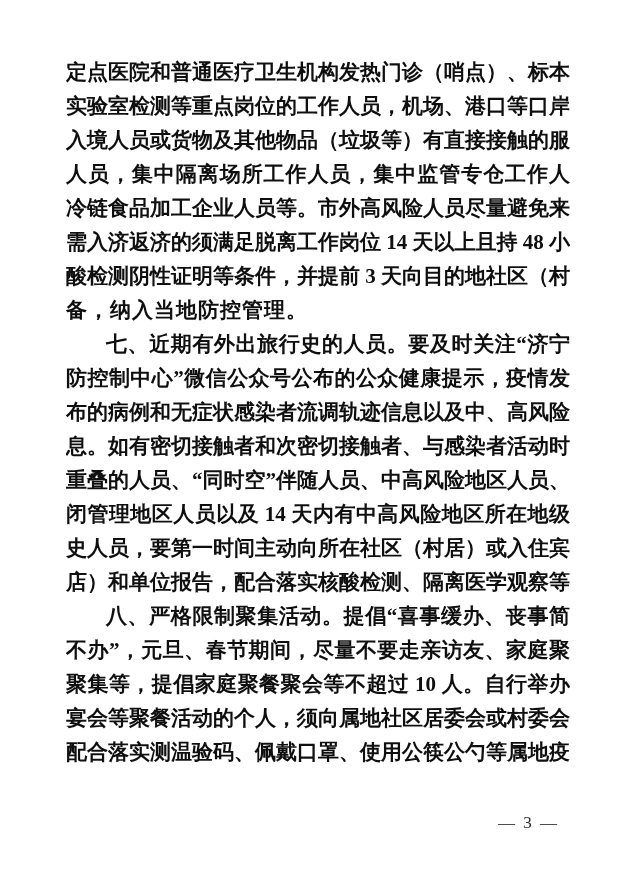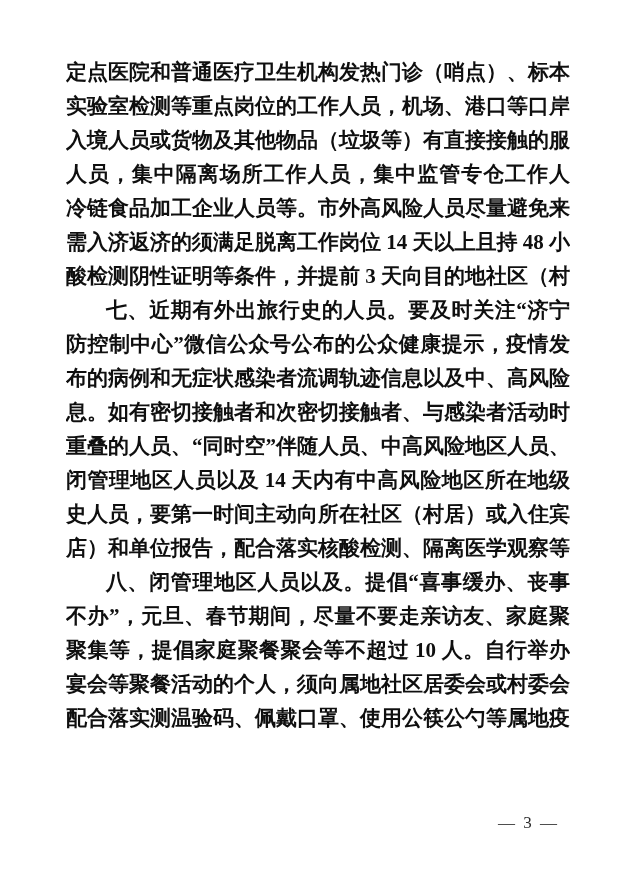--- a/index.html
+++ b/index.html
@@ -61,28 +61,29 @@
 
 <div class="page">
   <div class="doc">
     <div class="line">定点医院和普通医疗卫生机构发热门诊（哨点）、标本采样、</div>
     <div class="line">实验室检测等重点岗位的工作人员，机场、港口等口岸区域与</div>
     <div class="line">入境人员或货物及其他物品（垃圾等）有直接接触的服务保障</div>
     <div class="line">人员，集中隔离场所工作人员，集中监管专仓工作人员，进口</div>
     <div class="line">冷链食品加工企业人员等。市外高风险人员尽量避免来济，确</div>
     <div class="line">需入济返济的须满足脱离工作岗位 14 天以上且持 48 小时内核</div>
     <div class="line">酸检测阴性证明等条件，并提前 3 天向目的地社区（村居）报</div>
+    <div class="line para-end">备，纳入当地防控管理。</div>
     <div class="line indent"><span class="lead">七、近期有外出旅行史的人员。</span><span>要及时关注“济宁市疾病预</span></div>
     <div class="line">防控制中心”微信公众号公布的公众健康提示，疫情发生地区公</div>
     <div class="line">布的病例和无症状感染者流调轨迹信息以及中、高风险地区信</div>
     <div class="line">息。如有密切接触者和次密切接触者、与感染者活动时空轨迹</div>
     <div class="line">重叠的人员、“同时空”伴随人员、中高风险地区人员、全域封</div>
     <div class="line">闭管理地区人员以及 14 天内有中高风险地区所在地级市旅居</div>
     <div class="line">史人员，要第一时间主动向所在社区（村居）或入住宾馆（酒</div>
     <div class="line">店）和单位报告，配合落实核酸检测、隔离医学观察等疫情防</div>
-    <div class="line indent"><span class="lead">八、闭管理地区人员以及。</span><span>提倡“喜事缓办、丧事简办、宴会</span></div>
+    <div class="line indent"><span class="lead">八、严格限制聚集活动。</span><span>提倡“喜事缓办、丧事简办、宴会</span></div>
     <div class="line">不办”，元旦、春节期间，尽量不要走亲访友、家庭聚会、扎堆</div>
     <div class="line">聚集等，提倡家庭聚餐聚会等不超过 10 人。自行举办 5 桌以上</div>
     <div class="line">宴会等聚餐活动的个人，须向属地社区居委会或村委会报备，</div>
     <div class="line">配合落实测温验码、佩戴口罩、使用公筷公勺等属地疫情防控</div>
   </div>
   <div class="footer">— 3 —</div>
 </div>
 
 </body></html>

